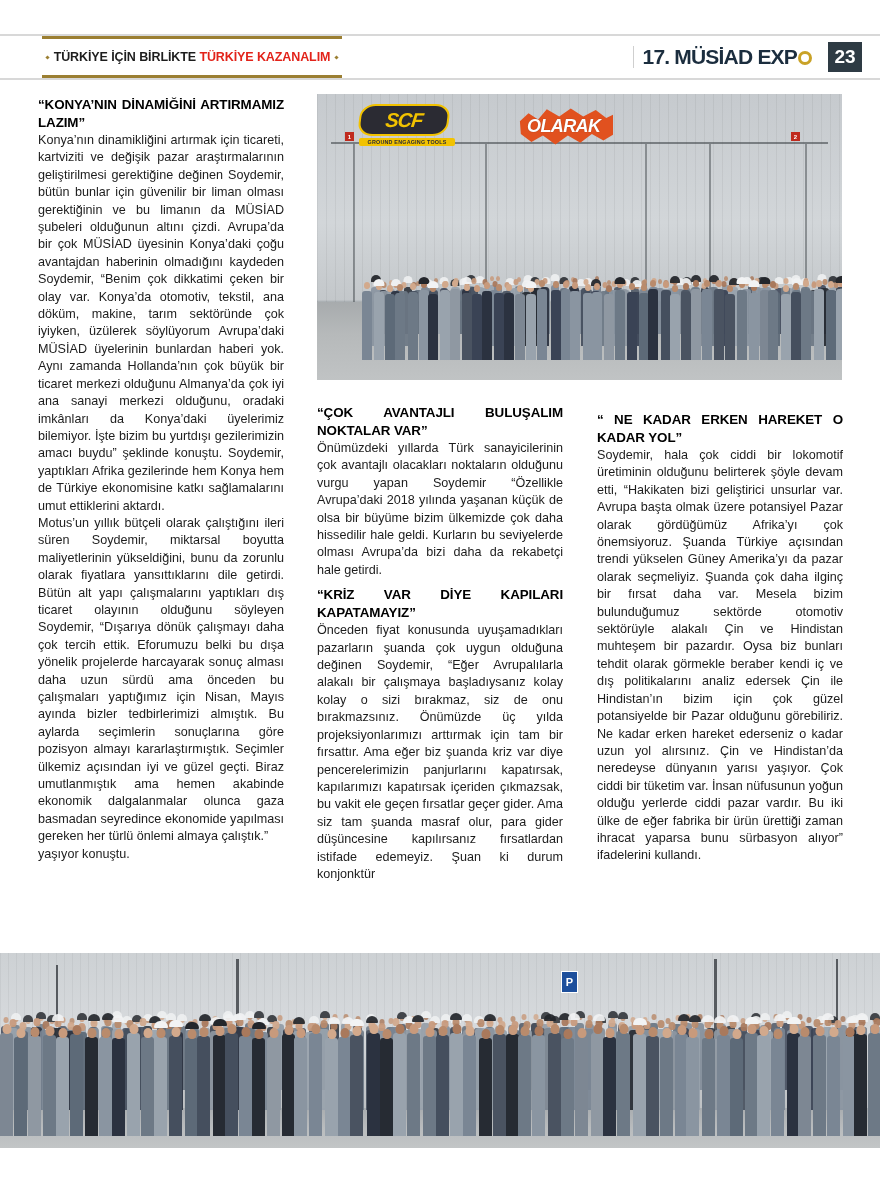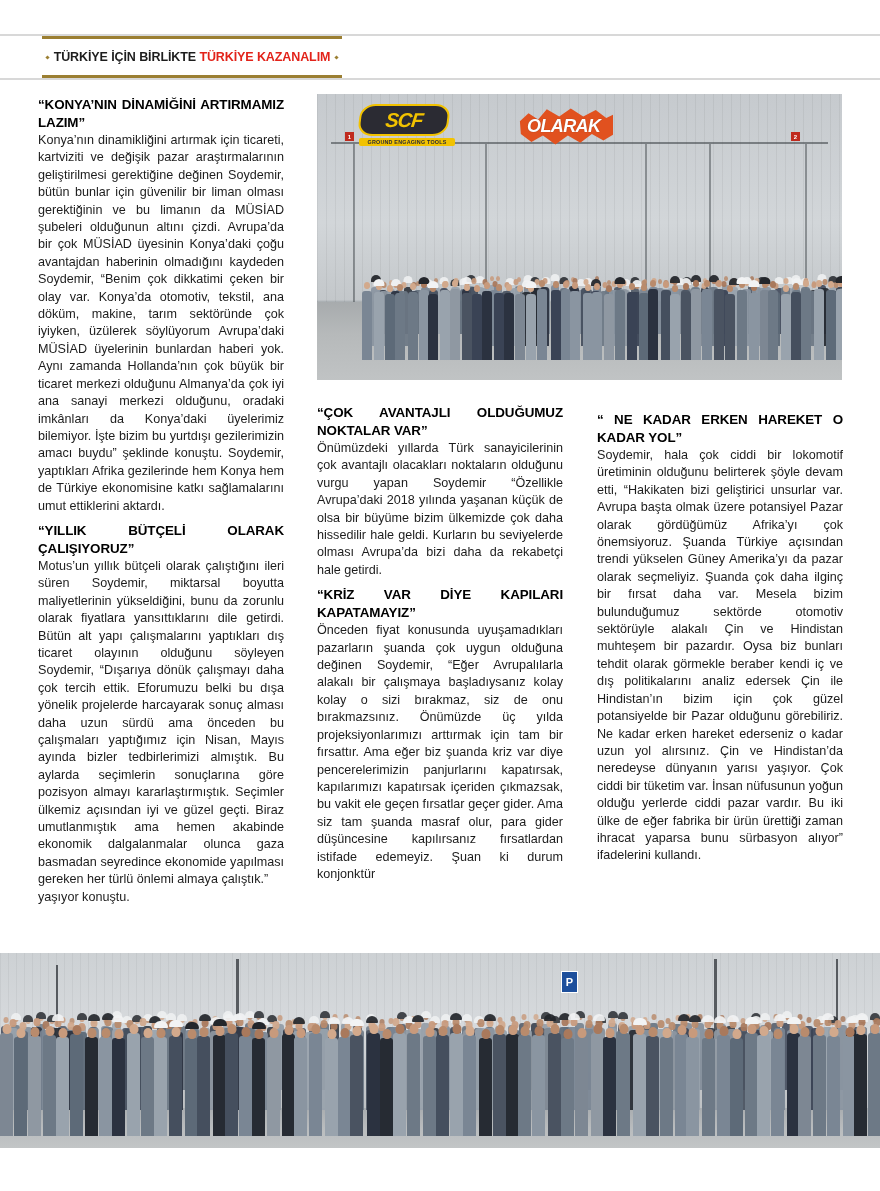--- a/index.html
+++ b/index.html
@@ -377,20 +377,30 @@
 
   <div class="masthead">
 
 
     <div class="slogan-block">
       <span class="slogan-dot"></span>
       <span class="slogan-text"><span>TÜRKİYE İÇİN BİRLİKTE </span><span class="red">TÜRKİYE KAZANALIM</span></span>
       <span class="slogan-dot"></span>
     </div>
 
+    <div class="expo-block">
+      <div class="expo-sep"></div>
+      <div class="expo-word">
+        <span>17.</span>
+        <span style="width:5px"></span>
+        <span>MÜSİAD EXP</span>
+        <span class="expo-ring"></span>
+      </div>
+      <div class="page-number">23</div>
+    </div>
   </div>
 
   <div class="photo-top">
     <div class="warehouse"></div>
     <div class="door-rail"></div>
     <div class="wall-seam" style="left:36px; top:50px; bottom:78px;"></div>
     <div class="wall-seam" style="left:168px; top:50px; bottom:78px;"></div>
     <div class="wall-seam" style="left:328px; top:50px; bottom:78px;"></div>
     <div class="wall-seam" style="left:392px; top:50px; bottom:78px;"></div>
     <div class="wall-seam" style="left:488px; top:50px; bottom:78px;"></div>
@@ -891,27 +901,26 @@
         <div class="person" style="left: 519px; height: 71px; width: 10px; bottom: 10px; background: rgb(153, 163, 173); opacity: 1;">
           <div class="head" style="background: rgb(200, 154, 124); width: 6px; height: 7px;"></div>
           <div class="helmet" style="background: rgb(35, 38, 43); width: 11px; top: -13px;"></div>
         </div>
       </div>
   </div>
 
   <div class="col" id="col1">
     <p class="subhead">“KONYA’NIN DİNAMİĞİNİ ARTIRMAMIZ LAZIM”</p>
     <p>Konya’nın dinamikliğini artırmak için ticareti, kartviziti ve değişik pazar araştırmalarının geliştirilmesi gerektiğine değinen Soydemir, bütün bunlar için güvenilir bir liman olması gerektiğinin ve bu limanın da MÜSİAD şubeleri olduğunun altını çizdi. Avrupa’da bir çok  MÜSİAD üyesinin Konya’daki çoğu avantajdan haberinin olmadığını kaydeden Soydemir, “Benim çok dikkatimi çeken bir olay var. Konya’da otomotiv, tekstil, ana döküm, makine, tarım sektöründe çok iyiyken, üzülerek söylüyorum Avrupa’daki MÜSİAD üyelerinin bunlardan haberi yok. Aynı zamanda Hollanda’nın çok büyük bir ticaret merkezi olduğunu Almanya’da çok iyi ana sanayi merkezi olduğunu, oradaki imkânları da Konya’daki üyelerimiz bilemiyor. İşte bizim bu yurtdışı gezilerimizin amacı buydu” şeklinde konuştu. Soydemir, yaptıkları Afrika gezilerinde hem Konya hem de Türkiye ekonomisine katkı sağlamalarını umut ettiklerini aktardı.</p>
-    <p class="subhead spaced">“YILLIK BÜTÇELİ OLARAK ÇALIŞIYORUZ”</p>
     <p>Motus’un yıllık bütçeli olarak çalıştığını ileri süren Soydemir, miktarsal boyutta maliyetlerinin yükseldiğini, bunu da zorunlu olarak fiyatlara yansıttıklarını dile getirdi. Bütün alt yapı çalışmalarını yaptıkları dış ticaret olayının olduğunu söyleyen Soydemir, “Dışarıya dönük çalışmayı daha çok tercih ettik. Eforumuzu belki bu dışa yönelik projelerde harcayarak sonuç alması daha uzun sürdü ama önceden bu çalışmaları yaptığımız için Nisan, Mayıs ayında bizler tedbirlerimizi almıştık. Bu aylarda seçimlerin sonuçlarına göre pozisyon almayı kararlaştırmıştık.  Seçimler ülkemiz açısından iyi ve güzel geçti. Biraz umutlanmıştık ama hemen akabinde ekonomik dalgalanmalar olunca gaza basmadan seyredince ekonomide yapılması gereken her türlü önlemi almaya çalıştık.”</p>
     <p class="last">yaşıyor konuştu.</p>
   </div>
 
   <div class="col" id="col2">
-    <p class="subhead">“ÇOK AVANTAJLI OLDUĞUMUZ NOKTALAR VAR”</p>
+    <p class="subhead">“ÇOK AVANTAJLI BULUŞALIM NOKTALAR VAR”</p>
     <p>Önümüzdeki yıllarda Türk sanayicilerinin çok avantajlı olacakları noktaların olduğunu vurgu yapan Soydemir “Özellikle Avrupa’daki 2018 yılında yaşanan küçük de olsa bir büyüme bizim ülkemizde çok daha hissedilir hale geldi. Kurların bu seviyelerde olması Avrupa’da bizi daha da rekabetçi hale getirdi.</p>
     <p class="subhead spaced">“KRİZ VAR DİYE KAPILARI KAPATAMAYIZ”</p>
     <p>Önceden fiyat konusunda uyuşamadıkları pazarların şuanda çok uygun olduğuna değinen Soydemir, “Eğer Avrupalılarla alakalı bir çalışmaya başladıysanız kolay kolay o sizi bırakmaz, siz de onu bırakmazsınız. Önümüzde üç yılda projeksiyonlarımızı arttırmak için tam bir fırsattır. Ama eğer biz şuanda kriz var diye pencerelerimizin panjurlarını kapatırsak, kapılarımızı kapatırsak içeriden çıkmazsak, bu vakit ele geçen fırsatlar geçer gider. Ama siz tam şuanda masraf olur, para gider düşüncesine kapılırsanız fırsatlardan istifade edemeyiz. Şuan ki durum konjonktür</p>
   </div>
 
   <div class="col" id="col3">
     <p class="subhead spaced">“ NE KADAR ERKEN HAREKET O KADAR YOL”</p>
     <p>Soydemir, hala çok ciddi bir lokomotif üretiminin olduğunu belirterek şöyle devam etti, “Hakikaten bizi geliştirici unsurlar var. Avrupa başta olmak üzere potansiyel Pazar olarak gördüğümüz Afrika’yı çok önemsiyoruz. Şuanda Türkiye açısından trendi yükselen Güney Amerika’yı da pazar olarak seçmeliyiz. Şuanda çok daha ilginç bir fırsat daha var. Mesela bizim bulunduğumuz sektörde otomotiv sektörüyle alakalı Çin ve Hindistan muhteşem bir pazardır. Oysa biz bunları tehdit olarak görmekle beraber kendi iç ve dış politikalarını analiz edersek Çin ile Hindistan’ın bizim için çok güzel potansiyelde bir Pazar olduğunu görebiliriz. Ne kadar erken hareket ederseniz o kadar uzun yol alırsınız. Çin ve Hindistan’da neredeyse dünyanın yarısı yaşıyor. Çok ciddi bir tüketim var. İnsan nüfusunun yoğun olduğu yerlerde ciddi pazar vardır. Bu iki ülke de eğer fabrika bir ürün ürettiği zaman ihracat yaparsa bunu sürbasyon alıyor” ifadelerini kullandı.</p>
   </div>
 

